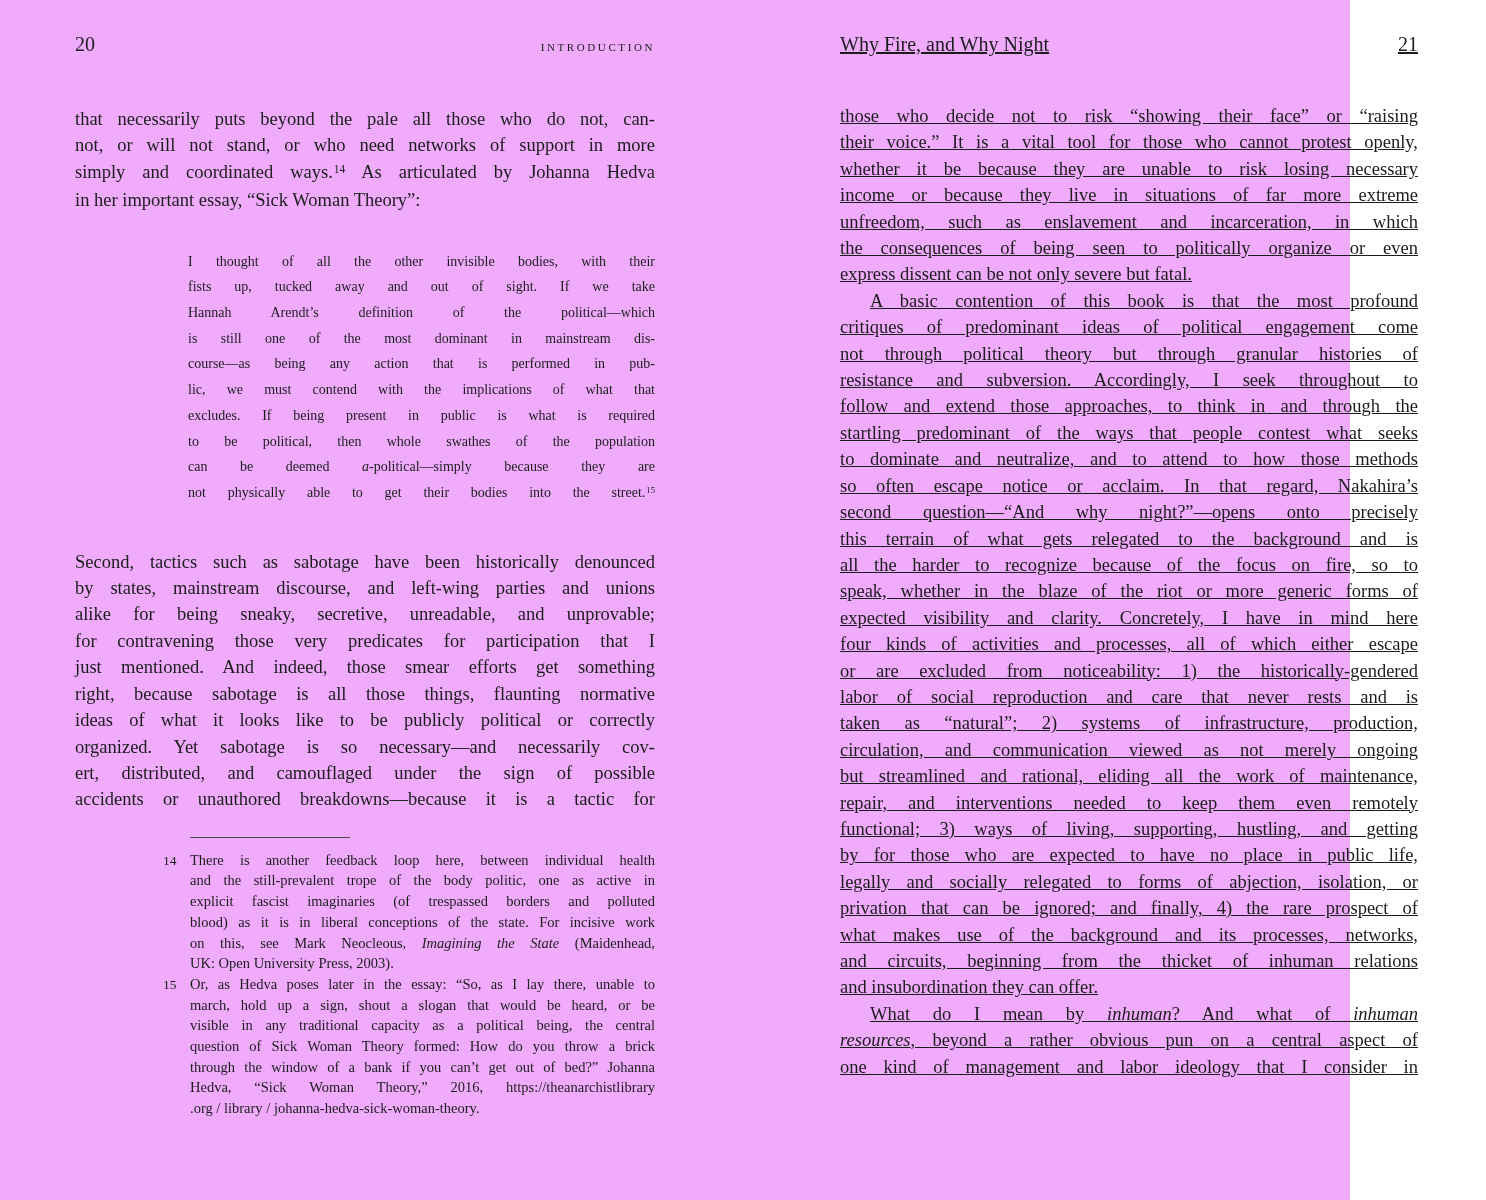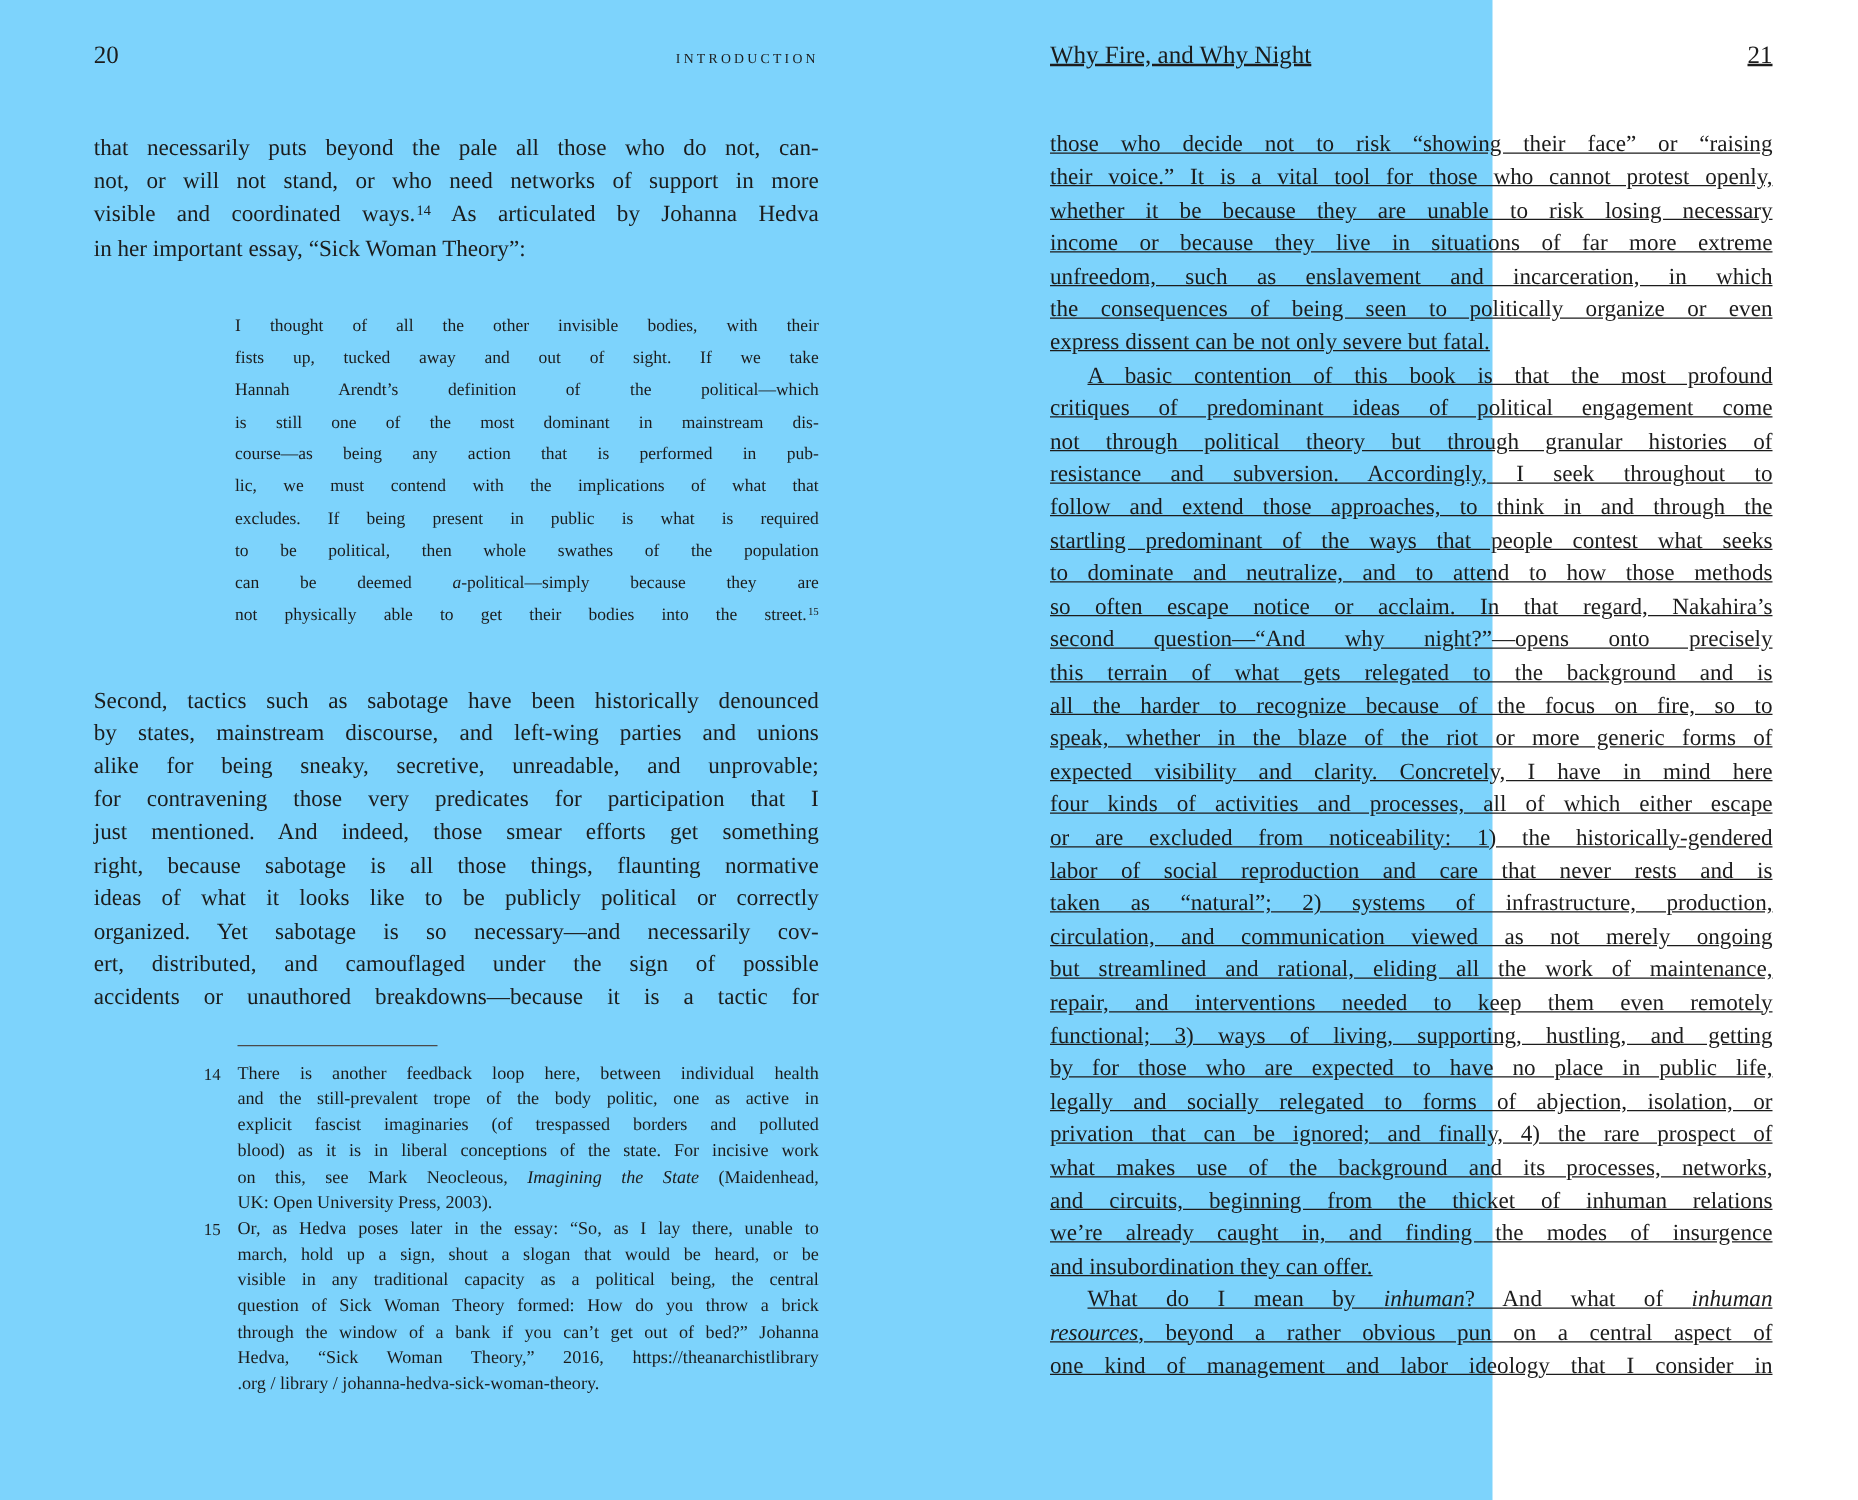--- a/index.html
+++ b/index.html
@@ -3,21 +3,21 @@
 <meta charset="utf-8">
 <style>
   html, body { margin: 0; padding: 0; }
   body {
     width: 1486px; height: 1200px;
     background: #ffffff;
     font-family: "Liberation Serif", "DejaVu Serif", serif;
     color: #1c1c1c;
     overflow: hidden;
   }
-  .spread { position: relative; width: 1194px; height: 1200px; background: #7dd3fc; }
+  .spread { position: relative; width: 1350px; height: 1200px; background: #f0abfc; }
   .page { position: absolute; top: 33px; }
   .page-left { left: 75px; width: 580px; }
   .page-right { left: 840px; width: 578px; text-decoration: underline; }
 
   .running-header {
     display: flex; justify-content: space-between; align-items: baseline;
     font-size: 20px; line-height: 23px;
   }
   .folio { font-size: 20px; }
   .head-caps { font-size: 11px; letter-spacing: 2.6px; }
@@ -55,21 +55,21 @@
 
   <div class="page page-left">
     <div class="running-header">
       <span class="folio">20</span>
       <span class="head-caps">INTRODUCTION</span>
     </div>
     <div class="body-text">
       <div class="para">
           <div class="tline"><span>that necessarily puts beyond the pale all those who do not, can-</span></div>
           <div class="tline"><span>not, or will not stand, or who need networks of support in more</span></div>
-          <div class="tline"><span>visible and coordinated ways.</span><span class="sup">14</span><span> As articulated by Johanna Hedva</span></div>
+          <div class="tline"><span>simply and coordinated ways.</span><span class="sup">14</span><span> As articulated by Johanna Hedva</span></div>
           <div class="tline tline-left"><span>in her important essay, “Sick Woman Theory”:</span></div>
         </div>
       <div class="para blockquote">
           <div class="tline"><span>I thought of all the other invisible bodies, with their</span></div>
           <div class="tline"><span>fists up, tucked away and out of sight. If we take</span></div>
           <div class="tline"><span>Hannah Arendt’s definition of the political—which</span></div>
           <div class="tline"><span>is still one of the most dominant in mainstream dis-</span></div>
           <div class="tline"><span>course—as being any action that is performed in pub-</span></div>
           <div class="tline"><span>lic, we must contend with the implications of what that</span></div>
           <div class="tline"><span>excludes. If being present in public is what is required</span></div>
@@ -153,21 +153,20 @@
           <div class="tline"><span>taken as “natural”; 2) systems of infrastructure, production,</span></div>
           <div class="tline"><span>circulation, and communication viewed as not merely ongoing</span></div>
           <div class="tline"><span>but streamlined and rational, eliding all the work of maintenance,</span></div>
           <div class="tline"><span>repair, and interventions needed to keep them even remotely</span></div>
           <div class="tline"><span>functional; 3) ways of living, supporting, hustling, and getting</span></div>
           <div class="tline"><span>by for those who are expected to have no place in public life,</span></div>
           <div class="tline"><span>legally and socially relegated to forms of abjection, isolation, or</span></div>
           <div class="tline"><span>privation that can be ignored; and finally, 4) the rare prospect of</span></div>
           <div class="tline"><span>what makes use of the background and its processes, networks,</span></div>
           <div class="tline"><span>and circuits, beginning from the thicket of inhuman relations</span></div>
-          <div class="tline"><span>we’re already caught in, and finding the modes of insurgence</span></div>
           <div class="tline tline-left"><span>and insubordination they can offer.</span></div>
         </div>
       <div class="para">
           <div class="tline tline-indent"><span>What do I mean by </span><span class="it">inhuman</span><span>? And what of </span><span class="it">inhuman</span></div>
           <div class="tline"><span class="it">resources</span><span>, beyond a rather obvious pun on a central aspect of</span></div>
           <div class="tline"><span>one kind of management and labor ideology that I consider in</span></div>
         </div>
     </div>
   </div>
 

